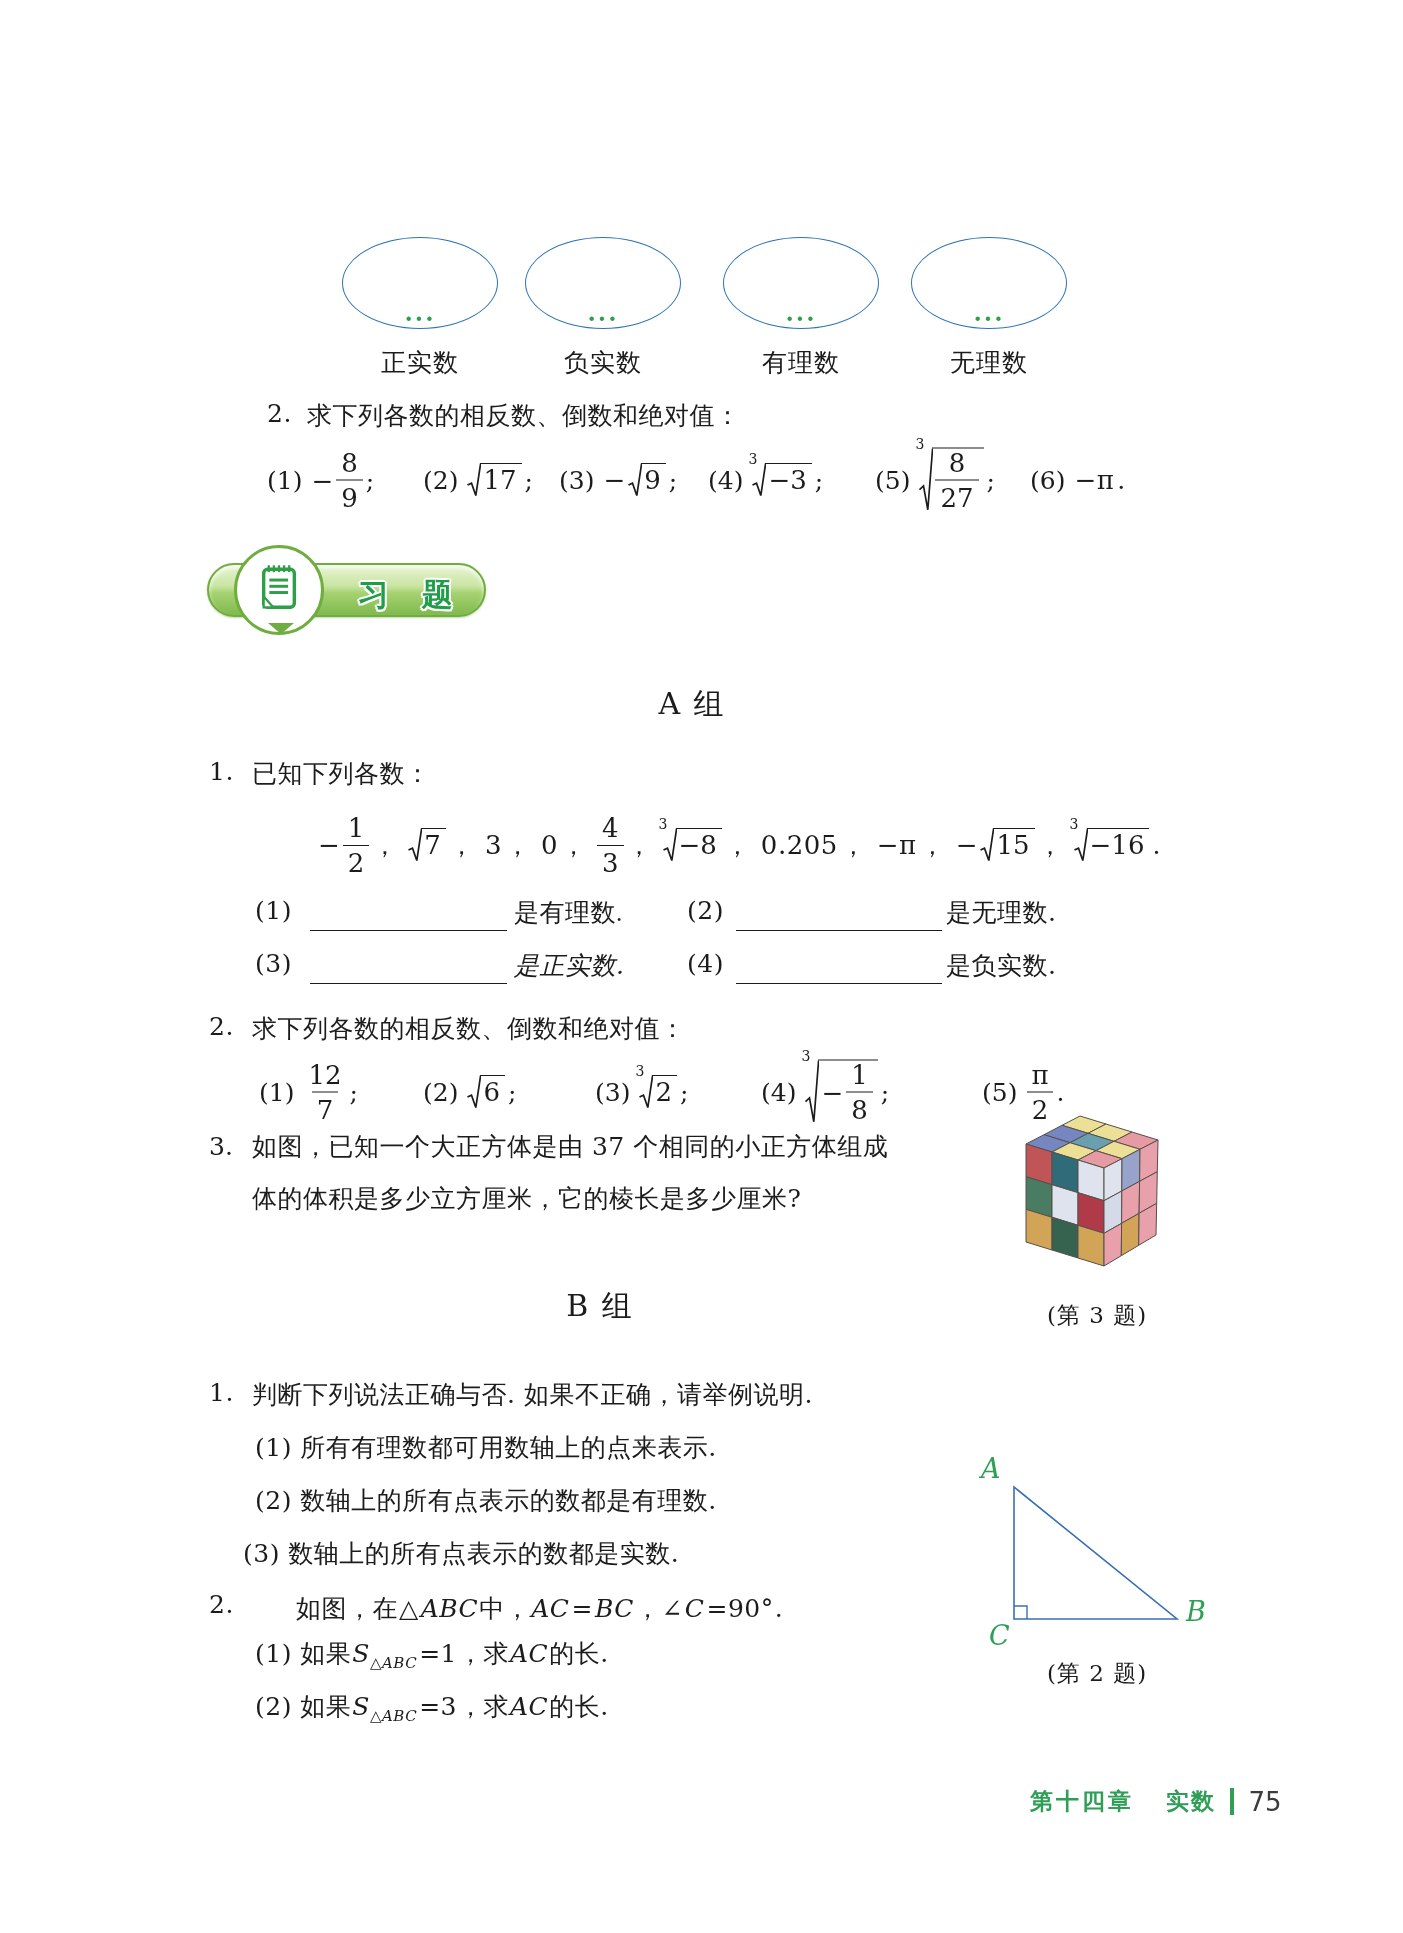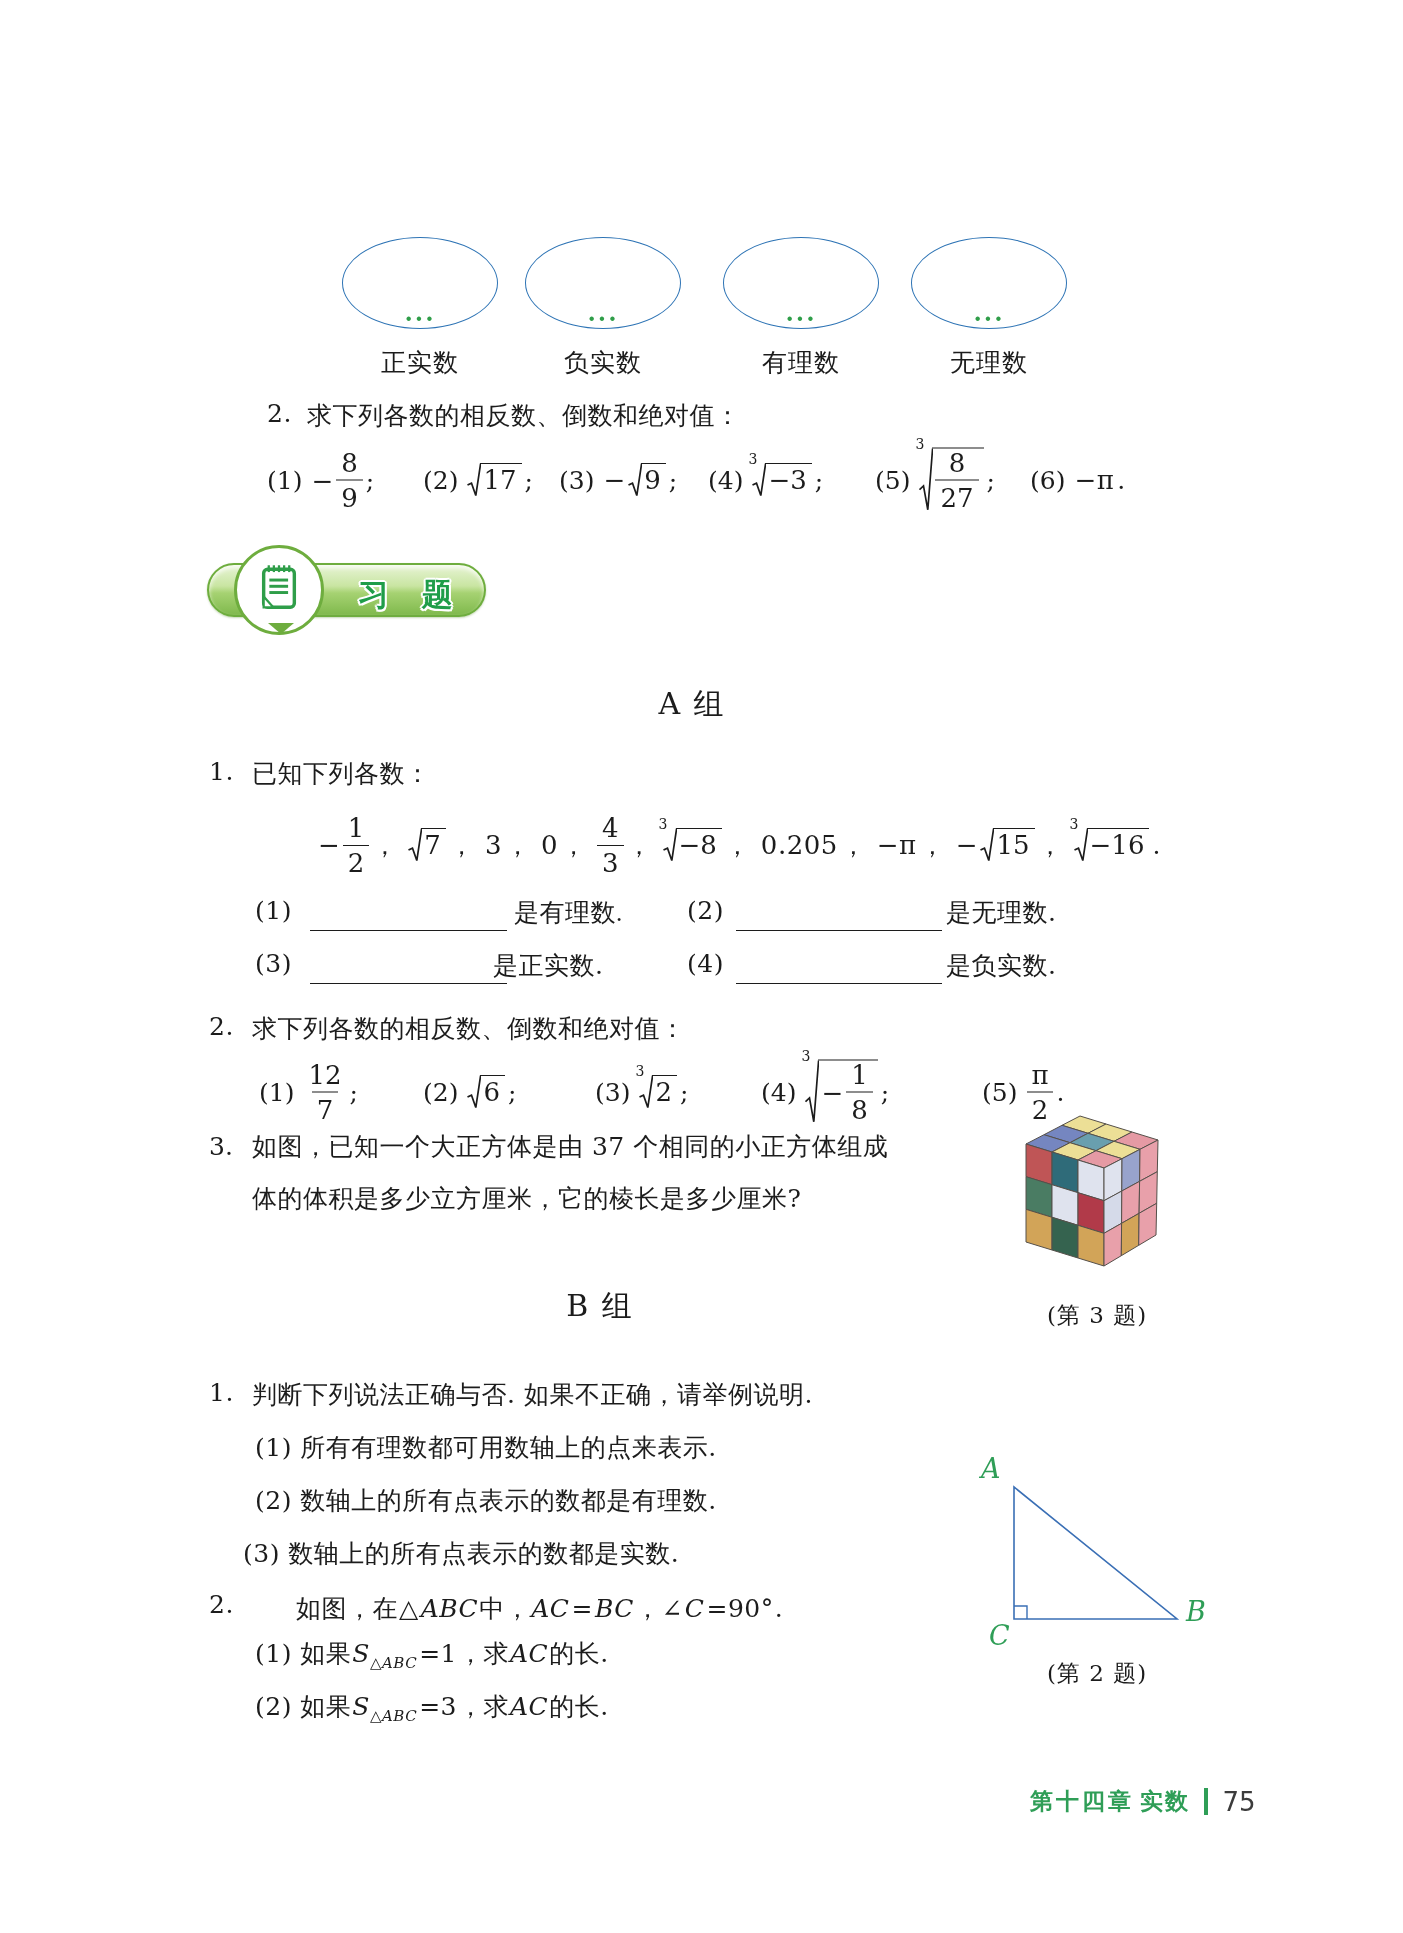--- a/index.html
+++ b/index.html
@@ -52,21 +52,21 @@
   .rm{font-style:normal;padding:0 1px;}
   .it{font-style:italic;padding:0 1px;}
   .subtxt{font-size:15px;font-style:italic;position:relative;bottom:-6px;}
   .partline{position:absolute;display:flex;align-items:center;height:36px;font-size:25px;white-space:nowrap;letter-spacing:0.5px;}
   .q3line{height:52px;display:flex;align-items:center;font-size:25px;letter-spacing:0.5px;white-space:nowrap;}
   .caption{position:absolute;transform:translateX(-50%);font-size:23px;letter-spacing:1px;white-space:nowrap;}
   .vtx{position:absolute;font-size:27px;font-style:italic;color:var(--fgreen);font-family:"DejaVu Serif","Liberation Serif",serif;}
   .footer{position:absolute;top:1786px;left:1030px;display:flex;align-items:center;
       font-family:"DejaVu Sans","Liberation Sans",sans-serif;}
   .footer .ch{color:var(--fgreen);font-weight:bold;font-size:23px;letter-spacing:3px;}
-  .footer .se{color:var(--fgreen);font-weight:bold;font-size:23px;letter-spacing:2px;margin-left:6px;}
+  .footer .se{color:var(--fgreen);font-weight:bold;font-size:23px;letter-spacing:2px;margin-left:32px;}
   .footer .bar{width:3.5px;height:27px;background:var(--fgreen);margin:0 15px 0 14px;}
   .footer .pg{color:#3c3c3c;font-size:26px;}
 </style>
 </head>
 <body>
 
 <div class="abs" id="venn-row" style="left:0;top:0;width:1403px;height:400px;">
     <div class="venn-set" style="left: 342px; top: 237px;">
       <div class="ellipse">
         <span class="dots">...</span>
@@ -329,21 +329,21 @@
   </div>
 
 <div class="abs" id="a-blanks" style="left:0;top:0;width:1403px;height:0;">
     <span class="t" style="left: 255px; top: 896px;">(1)</span>
     <span class="t" style="left: 514px; top: 896px; font-family: Liberation Serif, serif;">是有理数.</span>
     <span class="t" style="left: 687px; top: 896px;">(2)</span>
     <span class="t" style="left: 946px; top: 896px;">是无理数.</span>
     <div class="blank" style="left: 310px; top: 930px; width: 197px;"></div>
     <div class="blank" style="left: 736px; top: 930px; width: 206px;"></div>
     <span class="t" style="left: 255px; top: 949px;">(3)</span>
-    <span class="t" style="left: 493px; top: 949px;">是正实数.</span>
+    <span class="t" style="left: 514px; top: 949px; font-style: italic;">是正实数.</span>
     <span class="t" style="left: 687px; top: 949px;">(4)</span>
     <span class="t" style="left: 946px; top: 949px;">是负实数.</span>
     <div class="blank" style="left: 310px; top: 983px; width: 197px;"></div>
     <div class="blank" style="left: 736px; top: 983px; width: 206px;"></div>
   </div>
 
 <span class="t" style="left:209px;top:1012px;">2.</span>
 <span class="t" style="left:252px;top:1012px;">求下列各数的相反数、倒数和绝对值：</span>
 <div class="abs" id="a-math-row" style="left:0;top:1048px;width:1403px;height:88px;">
     <span class="mitem mabs" style="left: 259px;">

